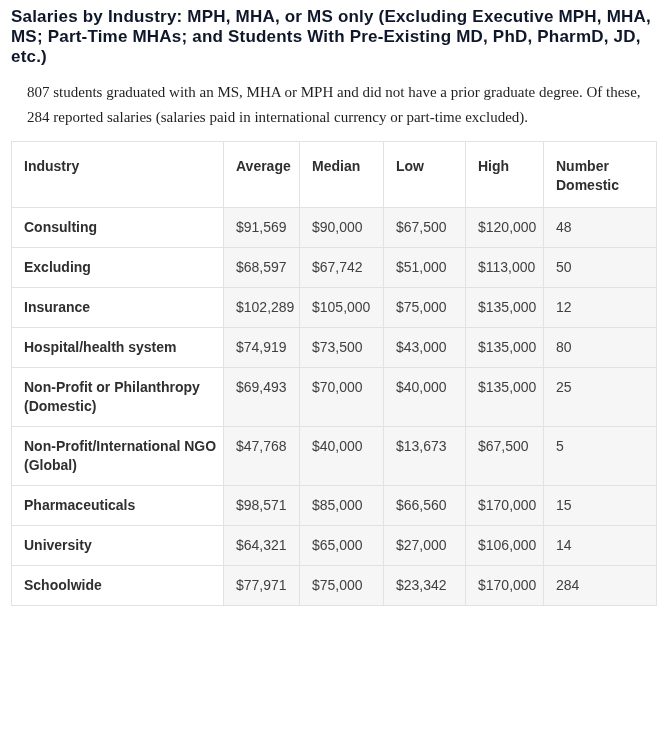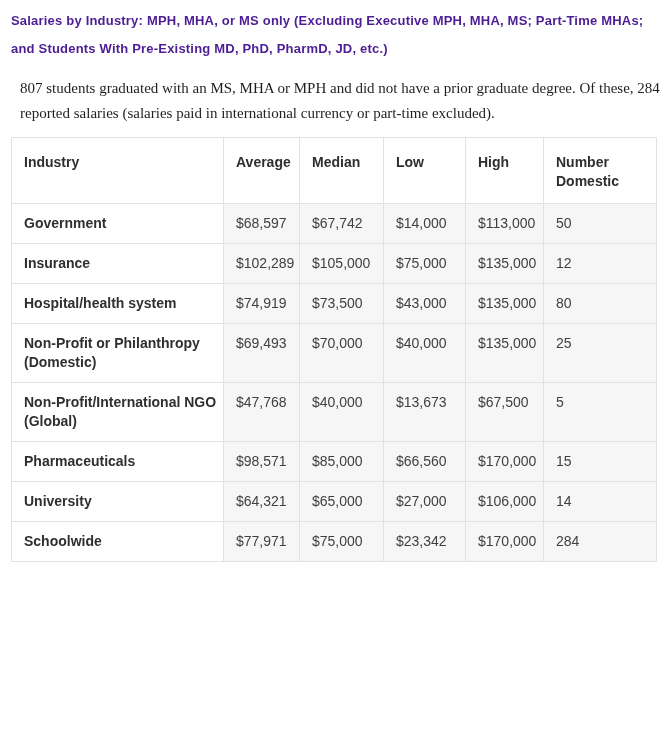--- a/index.html
+++ b/index.html
@@ -11,28 +11,28 @@
     height: 750px;
     overflow: hidden;
     font-family: "Liberation Sans", "DejaVu Sans", sans-serif;
   }
   .page {
     padding: 7px 8px 0 11px;
   }
   .page-title {
     margin: 0 0 13px 0;
     max-width: 652px;
-    font-size: 13px;
-    line-height: 28px;
+    font-size: 17px;
+    line-height: 20px;
     font-weight: 700;
     letter-spacing: 0.2px;
-    color: #4c1d95;
+    color: #0f172a;
   }
   .intro-paragraph {
-    margin: 0 0 11px 9px;
+    margin: 0 0 11px 16px;
     max-width: 655px;
     font-family: "Liberation Serif", "DejaVu Serif", serif;
     font-size: 15px;
     line-height: 25px;
     color: #1f1f1f;
   }
   table.salary-table {
     border-collapse: collapse;
     table-layout: fixed;
     width: 645px;
@@ -91,24 +91,32 @@
         <th>Industry</th>
         <th>Average</th>
         <th>Median</th>
         <th>Low</th>
         <th>High</th>
         <th>Number Domestic</th>
       </tr>
     </thead>
     <tbody id="table-body">
         <tr>
-          <td class="industry-cell">Government</td>
+          <td class="industry-cell">Consulting</td>
+          <td>$91,569</td>
+          <td>$90,000</td>
+          <td>$67,500</td>
+          <td>$120,000</td>
+          <td>48</td>
+        </tr>
+        <tr>
+          <td class="industry-cell">Excluding</td>
           <td>$68,597</td>
           <td>$67,742</td>
-          <td>$14,000</td>
+          <td>$51,000</td>
           <td>$113,000</td>
           <td>50</td>
         </tr>
         <tr>
           <td class="industry-cell">Insurance</td>
           <td>$102,289</td>
           <td>$105,000</td>
           <td>$75,000</td>
           <td>$135,000</td>
           <td>12</td>

